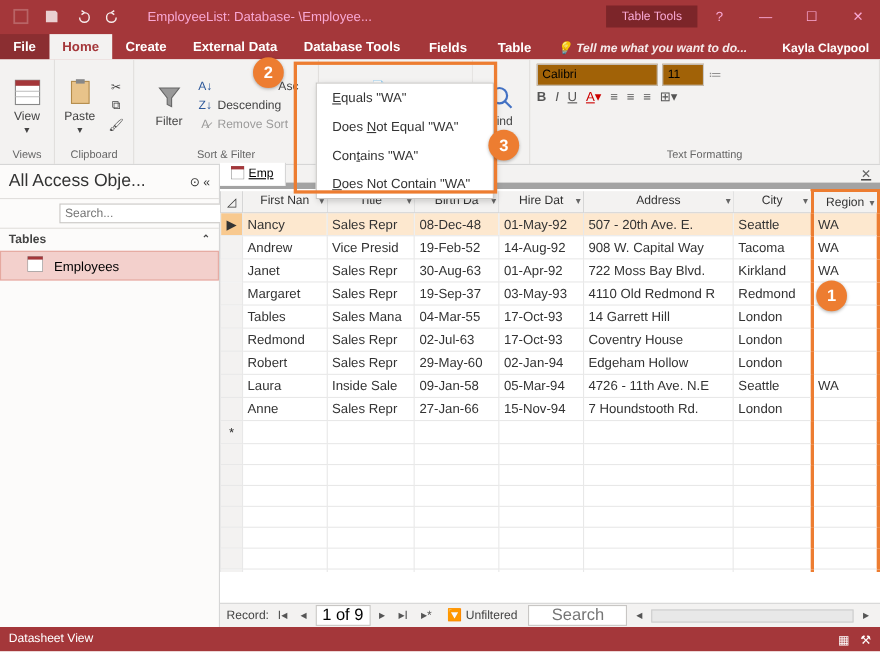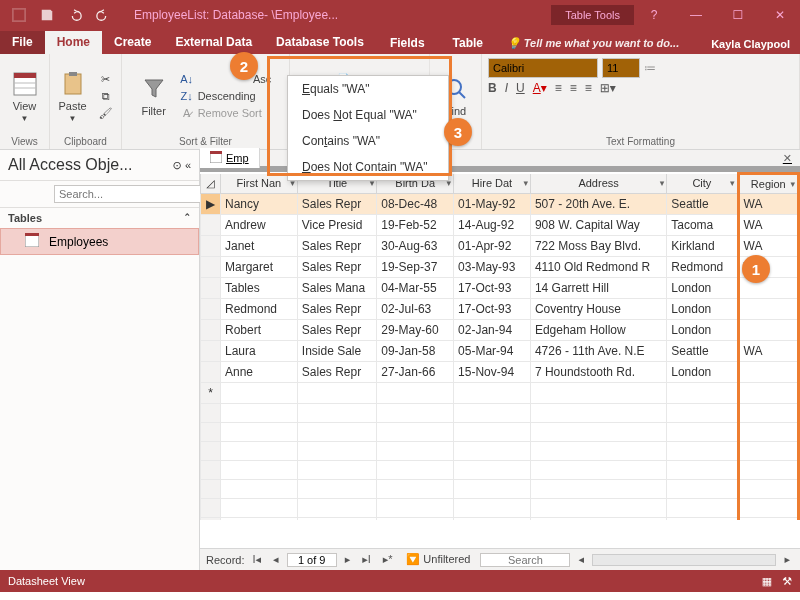--- a/index.html
+++ b/index.html
@@ -63,21 +63,21 @@
 table.ds { border-collapse: collapse; width: 100%; font-size: 12px; color: #333; }
 table.ds th { background: #f3f2f1; border: 1px solid #d6d6d6; border-top: none; padding: 3px 4px; font-weight: normal; font-size: 11px; position: relative; white-space: nowrap; }
 table.ds th .hdr-dd { position: absolute; right: 2px; top: 4px; font-size: 9px; color: #666; }
 table.ds td { border: 1px solid #e8e8e8; padding: 3px 4px; white-space: nowrap; overflow: hidden; }
 .rowhdr { width: 18px; background: #f3f2f1; border: 1px solid #d6d6d6; text-align: center; }
 tr.selrow td { background: #fde8cf; }
 tr.selrow .rowhdr { background: #f8c98f; }
 
 
 .recnav { height: 22px; border-top: 1px solid #d6d6d6; background: #f3f2f1; display: flex; align-items: center; font-size: 11px; gap: 4px; padding: 0 6px; color: #444; margin-top: 28px; }
-.recnav input { width: 50px; border: 1px solid #c8c6c4; padding: 0 2px; font-size: 11px; text-align: center; }
+.recnav input { width: 50px; border: 1px solid #c8c6c4; padding: 0 2px; font-size: 15px; text-align: center; }
 .nav-btn { padding: 0 4px; color: #555; }
 
 
 .status { height: 22px; background: #a4373a; color: #fff; display: flex; align-items: center; font-size: 11px; padding: 0 8px; }
 .status-right { margin-left: auto; display: flex; gap: 10px; }
 
 
 .font-select, .size-select { border: 1px solid #c8c6c4; background: #a16207; padding: 1px 4px; font-size: 11px; height: 20px; }
 .font-select { width: 110px; }
 .size-select { width: 38px; }

